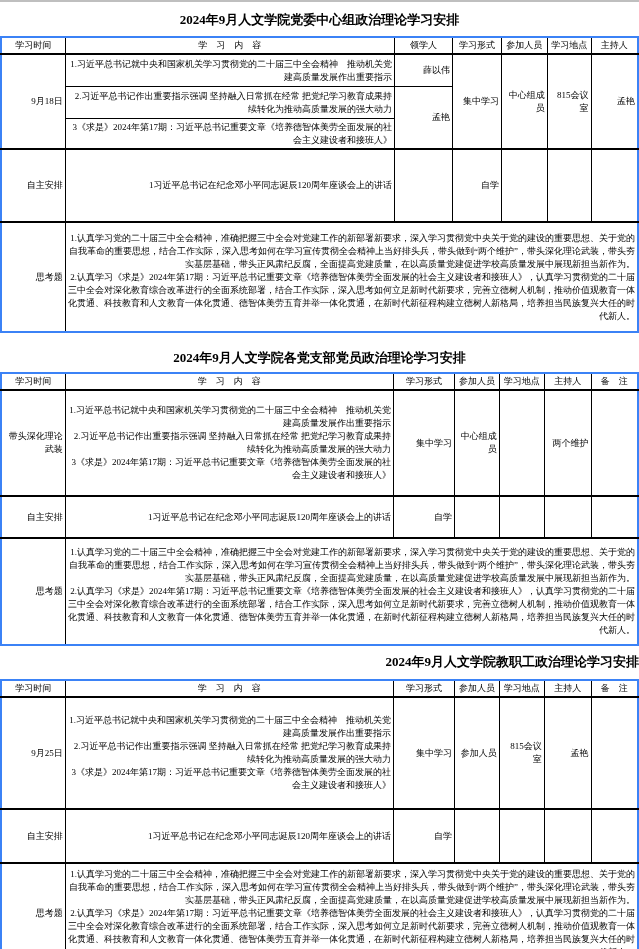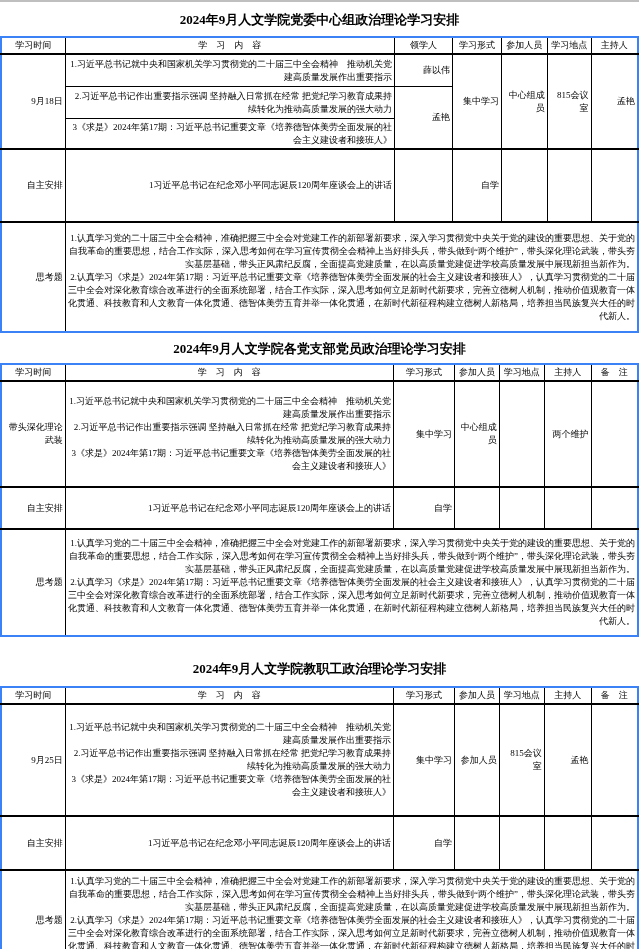--- a/index.html
+++ b/index.html
@@ -6,22 +6,22 @@
   body{
     width:639px;height:949px;background:#ffffff;color:#000;
     font-family:"Liberation Serif","DejaVu Serif",serif;
     overflow:hidden;
   }
   .topbar{height:2px;background:#bfbfbf;}
   .doc-title{
     text-align:center;font-weight:bold;font-size:13px;line-height:16px;
     padding:10px 12px 8px;
   }
-  .doc-title.t2gap{padding:8px 0 6px;}
-  .doc-title.t3gap{padding:24px 0 9px;}
+  .doc-title.t2gap{padding:17px 0 6px;}
+  .doc-title.t3gap{padding:8px 0 9px;text-align:right;}
   table.sched{
     border-collapse:collapse;table-layout:fixed;width:639px;
     border:2px solid #3b82f6;
   }
   table.sched td{
     border:1px solid #000;
     font-size:9px;line-height:13px;
     padding:1px 2px;
     overflow:hidden;
     vertical-align:middle;

